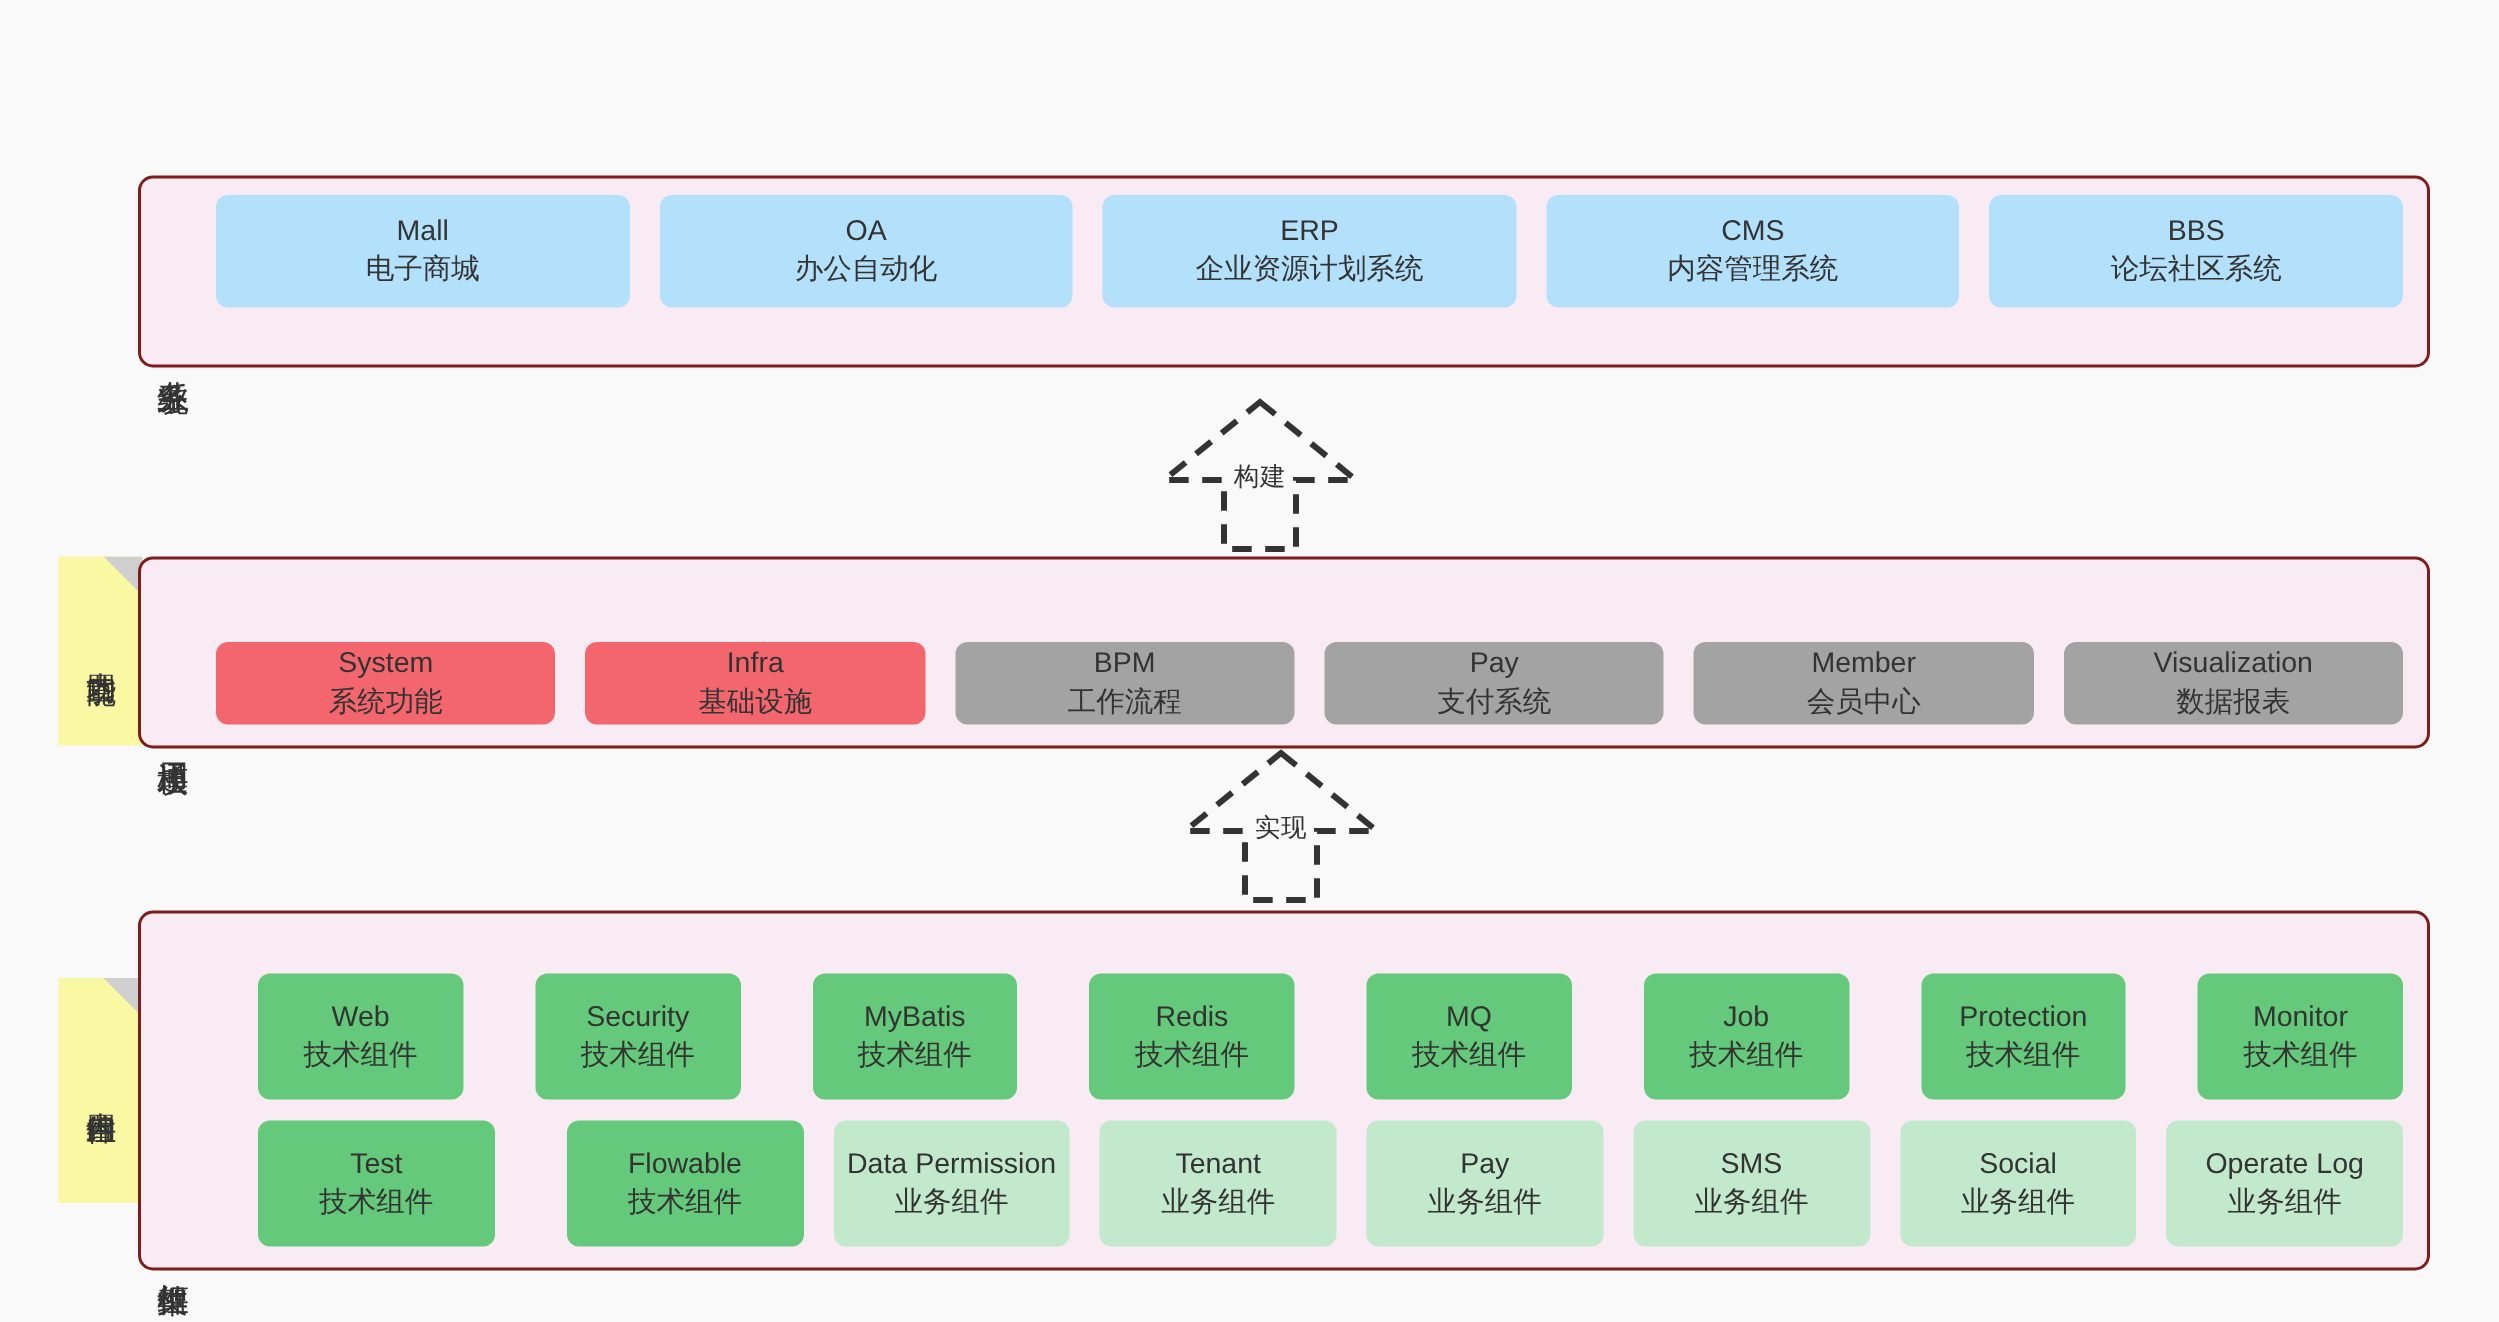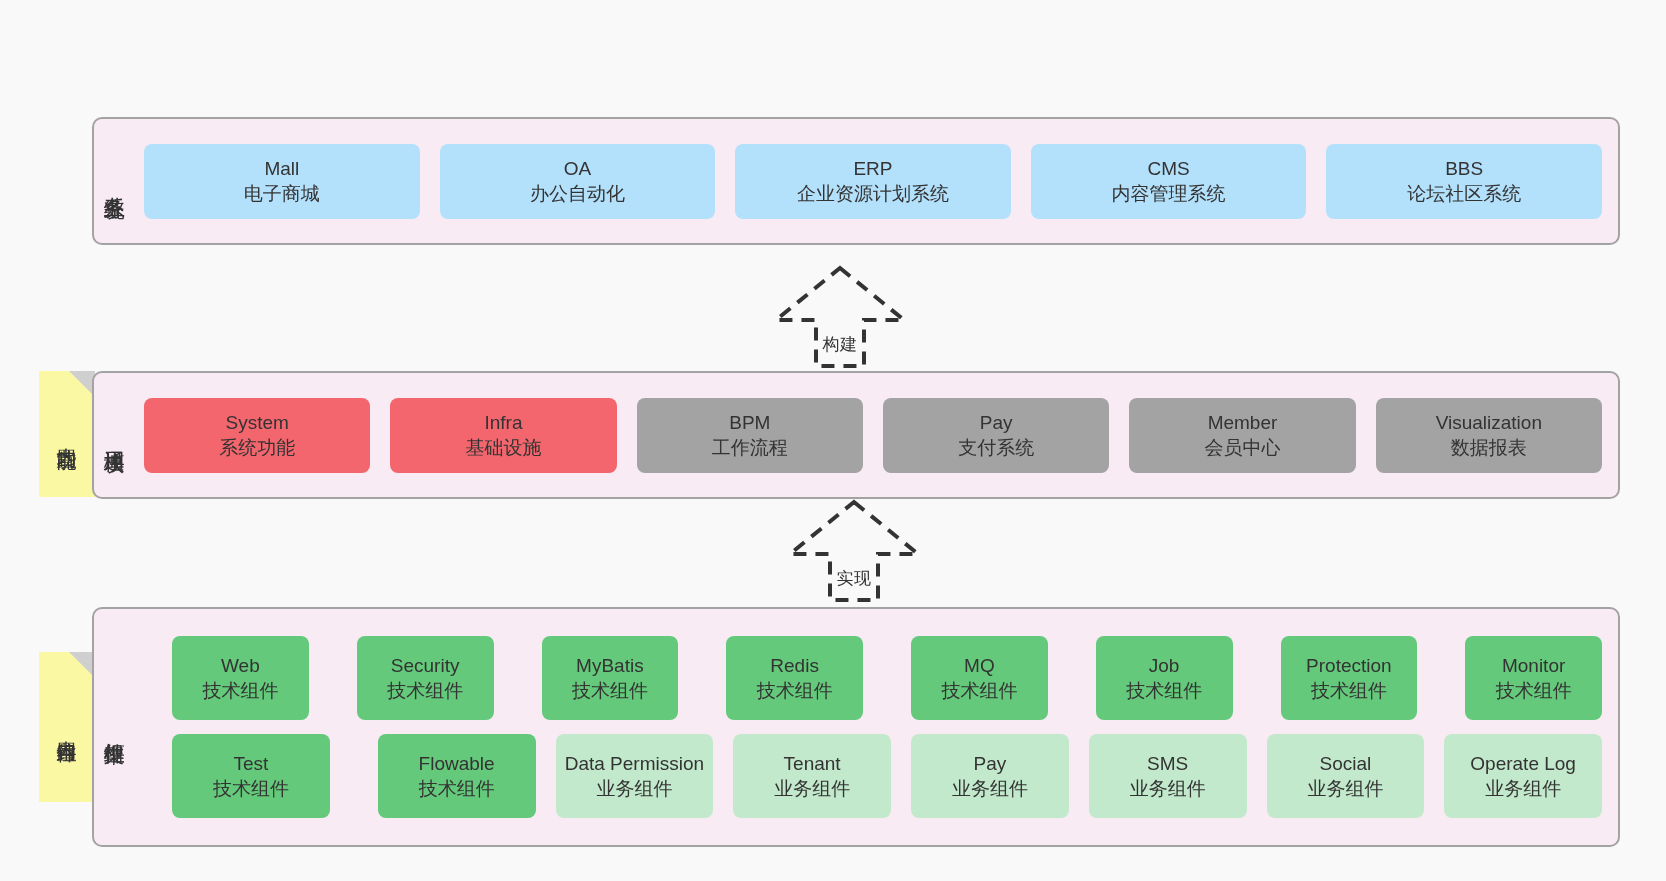--- a/index.html
+++ b/index.html
@@ -14,24 +14,24 @@
     overflow: hidden;
     font-family: "Liberation Sans", "DejaVu Sans", sans-serif;
     color: #333333;
   }
 
   
   .layer {
     position: absolute;
     box-sizing: border-box;
     background: #f9ebf4;
-    border: 2px solid #a3a3a3;
+    border: 2px solid #7f1d1d;
     border-radius: 10px;
     display: flex;
-    align-items: center;
+    align-items: flex-end;
   }
   .layer-title {
     flex: 0 0 auto;
     width: 40px;
     display: flex;
     align-items: center;
     justify-content: center;
     font-size: 21px;
     line-height: 1.08;
     letter-spacing: 0.5px;
@@ -76,21 +76,21 @@
   .c-red-soft    { background: #a3a3a3; }
   .c-green-strong{ background: #64c97a; margin-left: 28px; }
   .c-green-soft  { background: #c2e9cb; }
 
   
   #layer-business   { left: 92px;  top: 117px; width: 1528px; height: 128px; }
   #layer-business .layer-body { height: 100%; }
   #layer-business .row { height: 75px; }
 
   #layer-common     { left: 92px;  top: 371px; width: 1528px; height: 128px; }
-  #layer-common .row { height: 75px; }
+  #layer-common .row { height: 55px; }
 
   #layer-framework  { left: 92px;  top: 607px; width: 1528px; height: 240px; }
   #layer-framework .row { height: 84px; }
 
   
   .sticky {
     position: absolute;
     box-sizing: border-box;
     background: #fbf8a4;
     display: flex;
@@ -126,21 +126,20 @@
   .arrow svg { display: block; }
   .arrow-label {
     position: absolute;
     left: 0;
     right: 0;
     top: 44px;
     text-align: center;
     font-size: 17px;
     color: #333333;
     letter-spacing: 0.5px;
-    margin-top: 27px;
   }
   #arrow-build   { left: 760px; top: 262px; }
   #arrow-impl    { left: 774px; top: 496px; }
 </style>
 </head>
 <body>
 
 <div class="layer" id="layer-business">
   <div class="layer-title">业务系统</div>
   <div class="layer-body">

